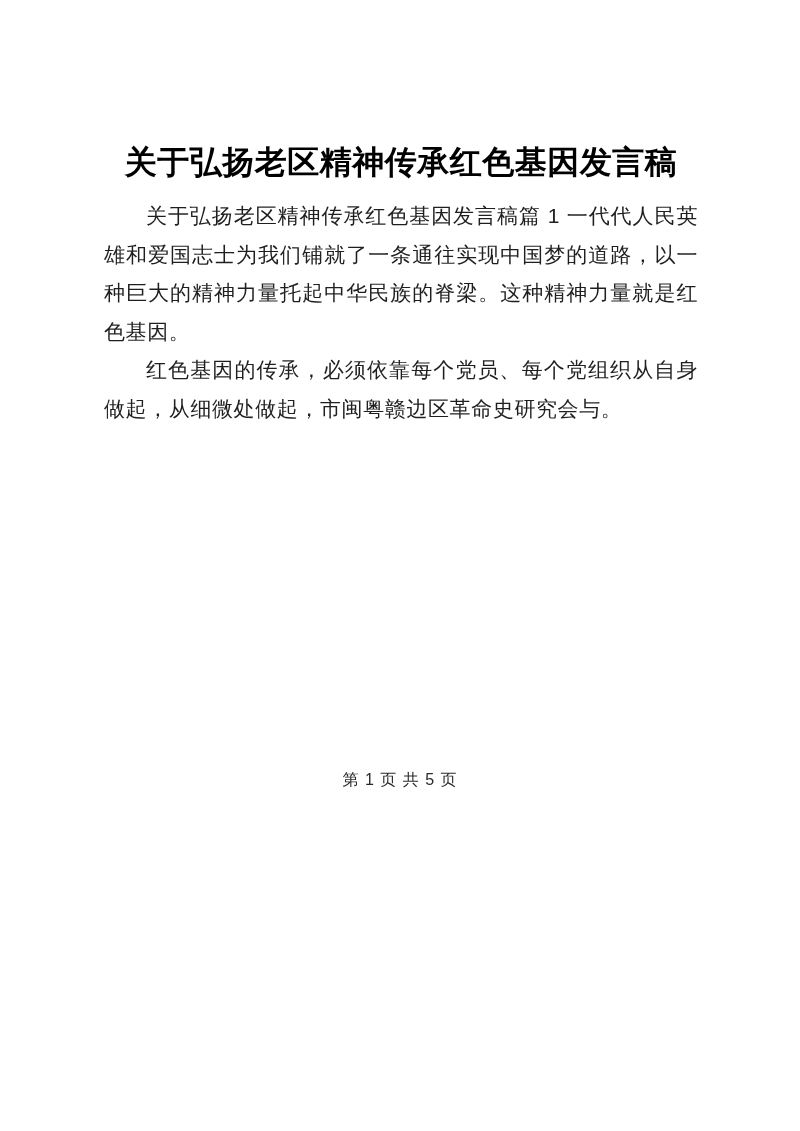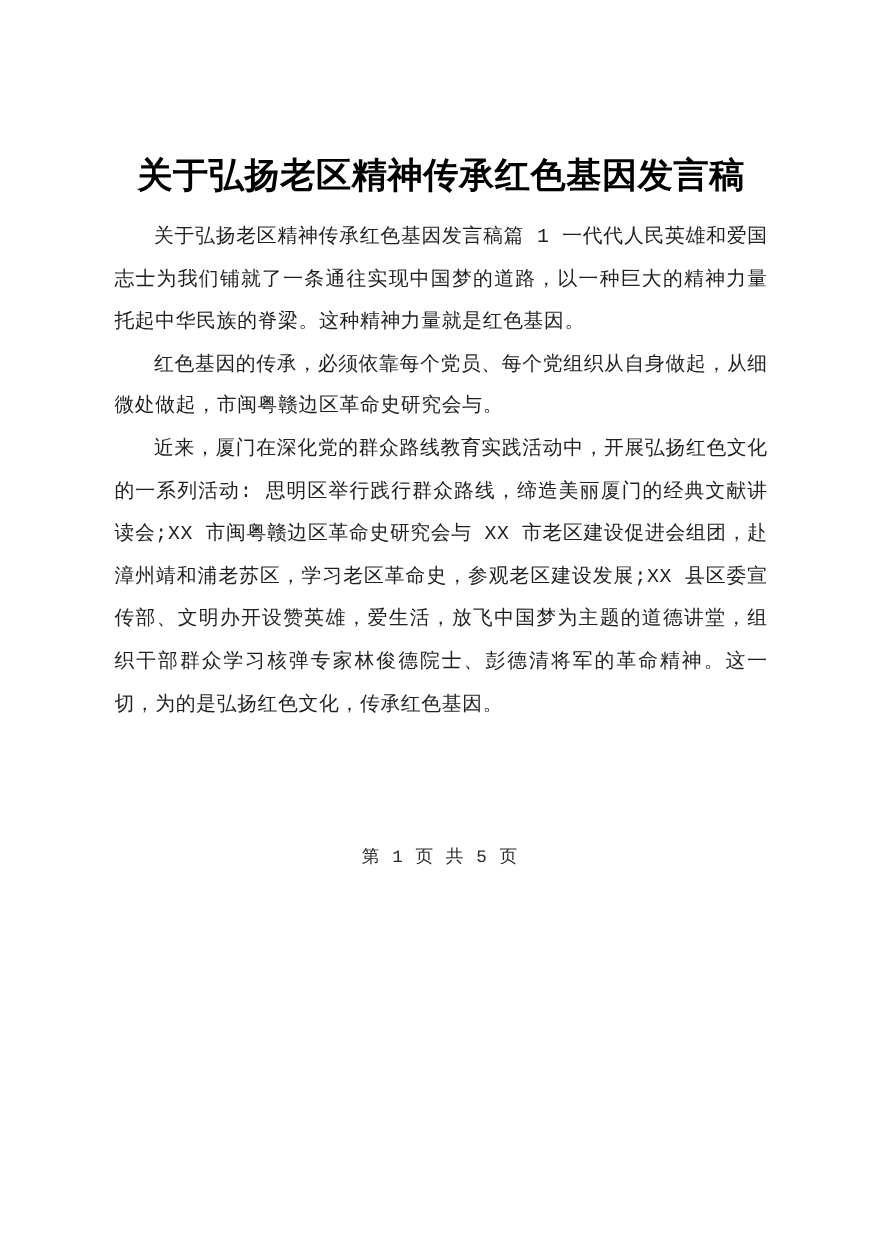--- a/index.html
+++ b/index.html
@@ -7,40 +7,40 @@
     padding: 0;
     background: #ffffff;
   }
   .page {
     position: relative;
     width: 800px;
     height: 865px;
     margin: 0 auto;
     background: #ffffff;
     overflow: hidden;
-    font-family: Liberation Mono, monospace;
+    font-family: Liberation Sans, sans-serif;
     color: #1f1f1f;
     box-sizing: border-box;
   }
   .content {
     padding: 140px 102px 0 104px;
   }
   .doc-title {
     margin: 0 0 13px 0;
     font-size: 32px;
     line-height: 44px;
     font-weight: 700;
     text-align: center;
     letter-spacing: 0.5px;
     color: #000000;
     white-space: nowrap;
   }
   .doc-paragraph {
     margin: 0;
-    font-size: 18px;
+    font-size: 21px;
     line-height: 38.6px;
     text-align: justify;
     text-justify: inter-ideograph;
     text-indent: 2em;
     letter-spacing: 0.6px;
     word-break: break-all;
     color: #1f1f1f;
   }
   .page-footer {
     position: absolute;
@@ -58,19 +58,18 @@
 <body>
 
 <div class="page">
   <div class="content">
     <h1 class="doc-title">关于弘扬老区精神传承红色基因发言稿</h1>
 
     <p class="doc-paragraph">关于弘扬老区精神传承红色基因发言稿篇 1 一代代人民英雄和爱国志士为我们铺就了一条通往实现中国梦的道路，以一种巨大的精神力量托起中华民族的脊梁。这种精神力量就是红色基因。</p>
 
     <p class="doc-paragraph">红色基因的传承，必须依靠每个党员、每个党组织从自身做起，从细微处做起，市闽粤赣边区革命史研究会与。</p>
 
-    <p class="doc-paragraph">近来，厦门在深化党的群众路线教育实践活动中，开展弘扬红色文化的一系列活动: 思明区举行践行群众路线，缔造美丽厦门的经典文献讲读会;XX 市闽粤赣边区革命史研究会与 XX 市老区建设促进会组团，赴漳州靖和浦老苏区，学习老区革命史，参观老区建设发展;XX 县区委宣传部、文明办开设赞英雄，爱生活，放飞中国梦为主题的道德讲堂，组织干部群众学习核弹专家林俊德院士、彭德清将军的革命精神。这一切，为的是弘扬红色文化，传承红色基因。</p>
 
 
   </div>
 
   <div class="page-footer">第 1 页 共 5 页</div>
 </div>
 
 </body></html>

